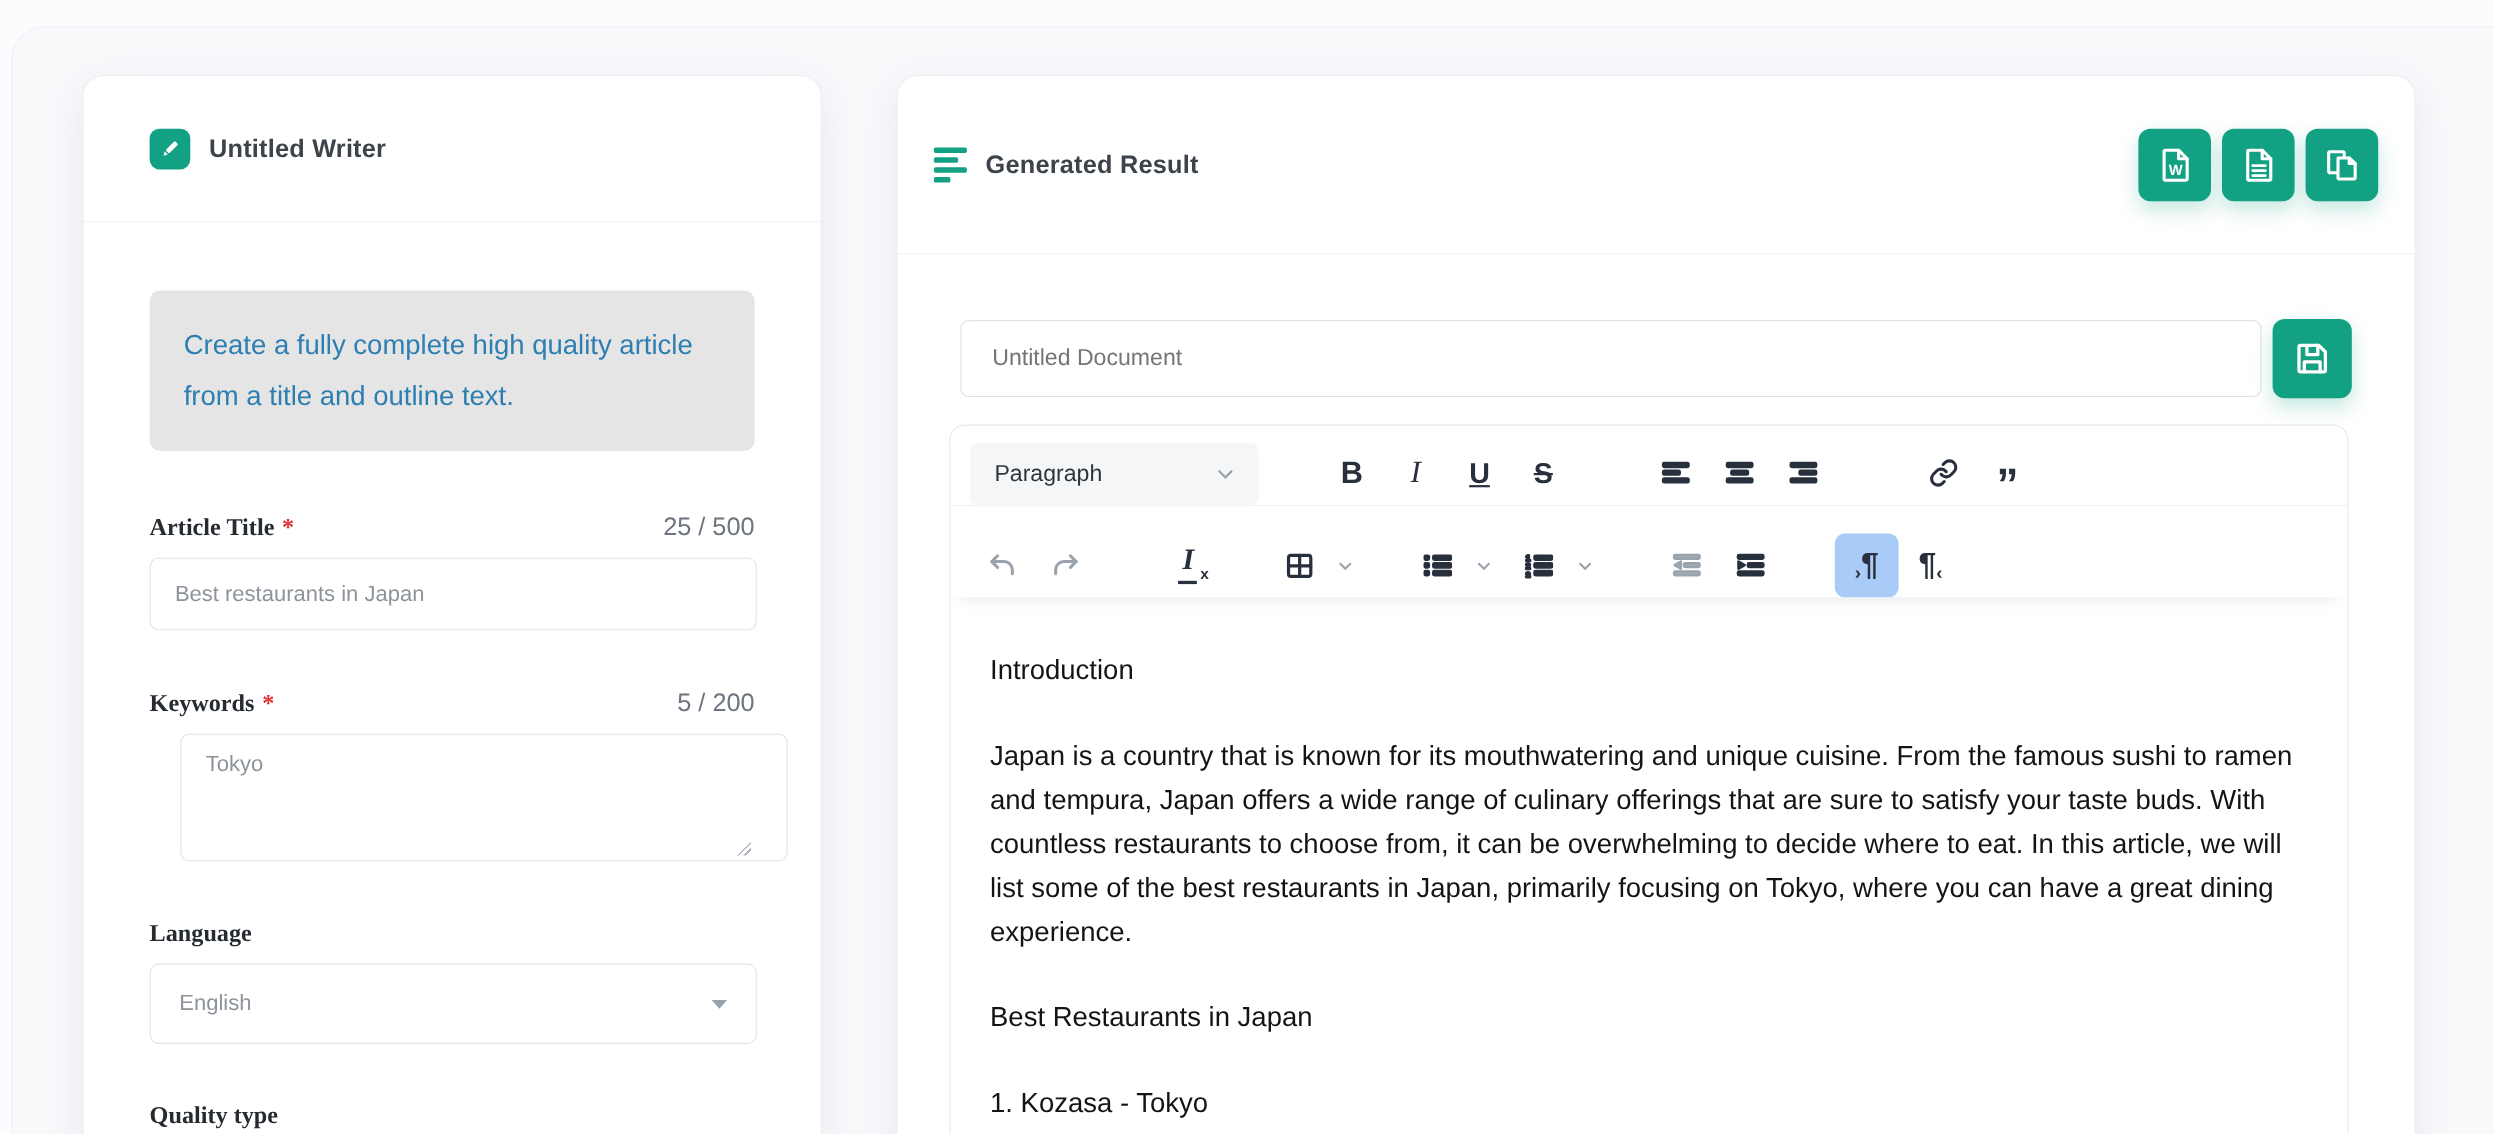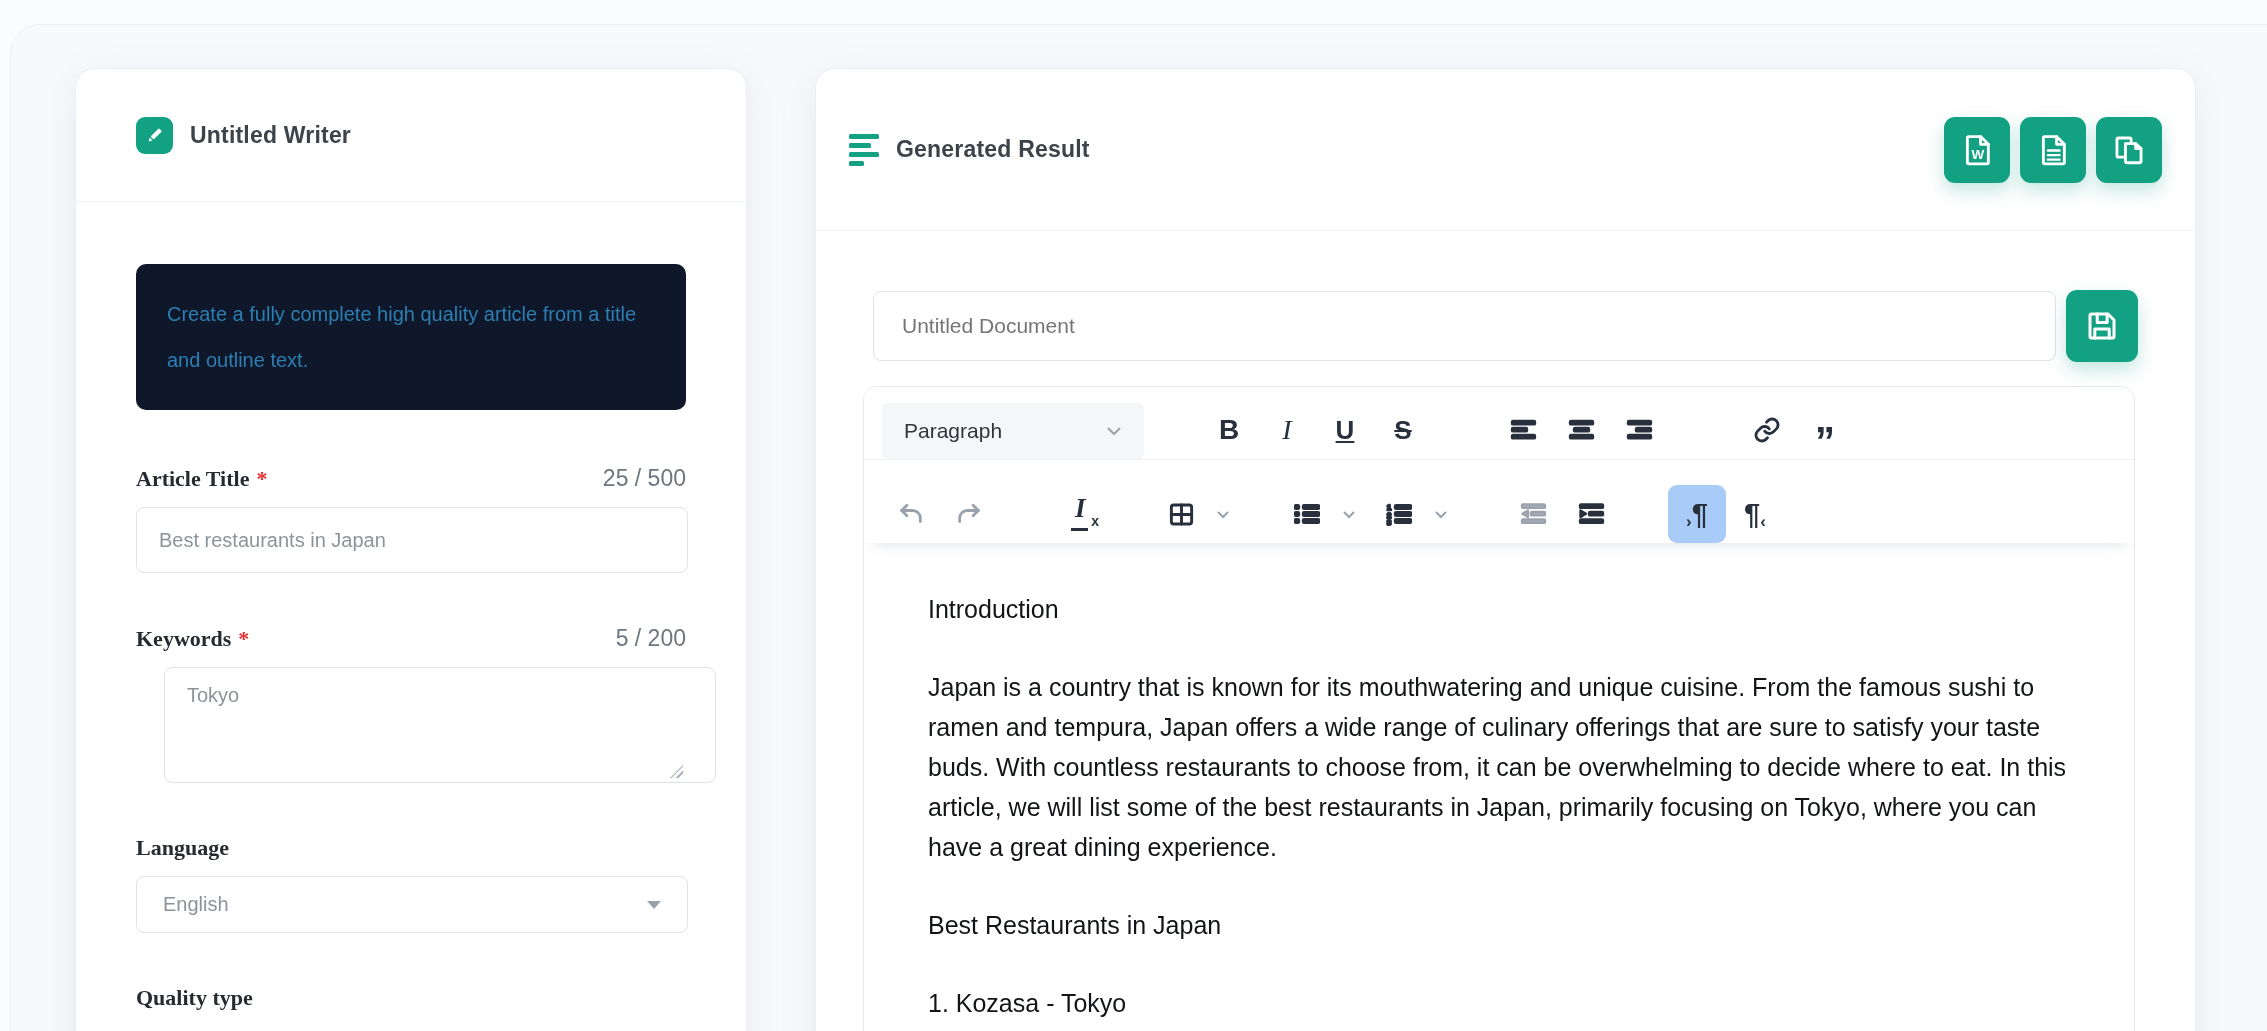--- a/index.html
+++ b/index.html
@@ -44,22 +44,22 @@
   .green-btn {
     width:66px; height:66px; border:none; border-radius:11px; background:#13a183;
     display:flex; align-items:center; justify-content:center; cursor:pointer;
     box-shadow:0 8px 18px rgba(19,161,131,.25);
   }
   .green-btn svg { stroke:#ffffff; fill:none; stroke-width:2; stroke-linecap:round; stroke-linejoin:round; }
 
   
   .left-body { padding:0 60px; }
   .info-box {
-    margin-top:62px; background:#0f172a; border-radius:10px;
-    padding:27px 31px; font-size:20px; line-height:46px; color:#2d7eb1;
+    margin-top:62px; background:#e5e5e5; border-radius:10px;
+    padding:27px 31px; font-size:25px; line-height:46px; color:#2d7eb1;
   }
   .field-head {
     display:flex; justify-content:space-between; align-items:baseline;
   }
   .mt-a { margin-top:55px; } .mt-b { margin-top:52px; }
   .field-label { font-size:22px; font-weight:700; color:#262b31;font-family:Liberation Serif, serif; }
   .req { color:#e03131; margin-left:7px; font-weight:700; }
   .counter { font-size:23px; color:#6d757e; }
   .text-input, .text-area, .select-box {
     margin-top:15px; width:552px; background:#fff;
@@ -68,21 +68,21 @@
   }
   .text-input { height:66px; padding:0 22px; outline:none; }
   .text-area  { height:116px; padding:16px 22px; resize:none; position:relative; display:block;margin-left:28px; }
   .ta-wrap { position:relative; width:552px; }
   .ta-handle {
     position:absolute; right:5px; bottom:5px; width:13px; height:13px;
     background:repeating-linear-gradient(135deg, transparent 0 3px, #aeb4bb 3px 5px);
     clip-path:polygon(100% 0, 100% 100%, 0 100%);
   }
   .select-box {
-    height:57px; display:flex; align-items:center; justify-content:space-between;
+    height:73px; display:flex; align-items:center; justify-content:space-between;
     padding:0 26px; cursor:pointer;
   }
   .caret-down {
     width:0; height:0; border-left:7px solid transparent; border-right:7px solid transparent;
     border-top:8px solid #98a1ab;
   }
 
   
   .doc-row { display:flex; align-items:center; gap:10px; padding:0 57px; margin-top:59px; }
   .doc-title-input {
@@ -129,21 +129,21 @@
   .rf { position:relative; width:32px; height:34px; }
   .rf i { position:absolute; left:8px; top:-4px; font-family:"Liberation Serif",serif; font-style:italic; font-size:27px; font-weight:600; }
   .rf b { position:absolute; right:0; bottom:2px; font-size:14px; }
   .rf u { position:absolute; left:4px; bottom:0; width:17px; height:3.5px; background:#28303d; }
   .dir-glyph { font-size:29px; font-weight:700; line-height:1; }
   .dir-arr { font-size:17px; font-weight:800; position:relative; top:3px; }
   .gap-a { margin-left:56px; } .gap-b { margin-left:62px; } .gap-c { margin-left:70px; }
   .gap-d { margin-left:40px; } .gap-e { margin-left:48px; } .gap-f { margin-left:14px; }
 
   .editor-content { padding:46px 40px 0 36px; font-size:25px; line-height:40px; color:#121417; }
-  .editor-content p { margin-bottom:38px;margin-left:28px; }
+  .editor-content p { margin-bottom:38px; }
 </style>
 </head>
 <body>
 
 <div class="page-frame"></div>
 
 <section class="card" id="left-card">
   <div class="panel-header">
     <span class="pencil-badge">
       <svg width="21" height="21" viewBox="0 0 24 24">

